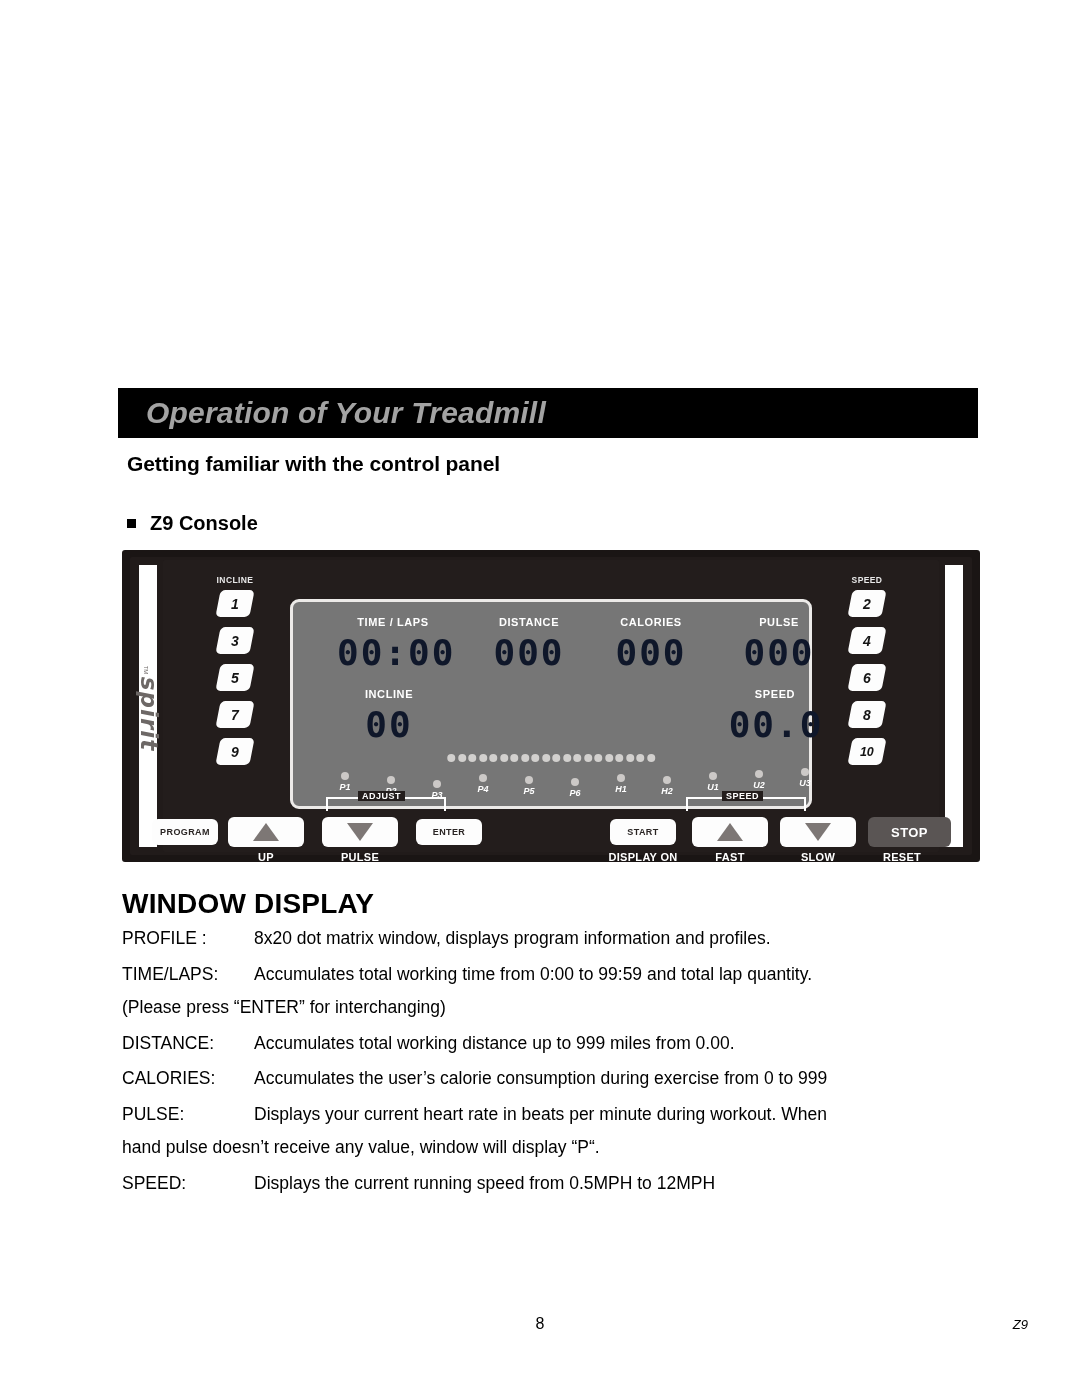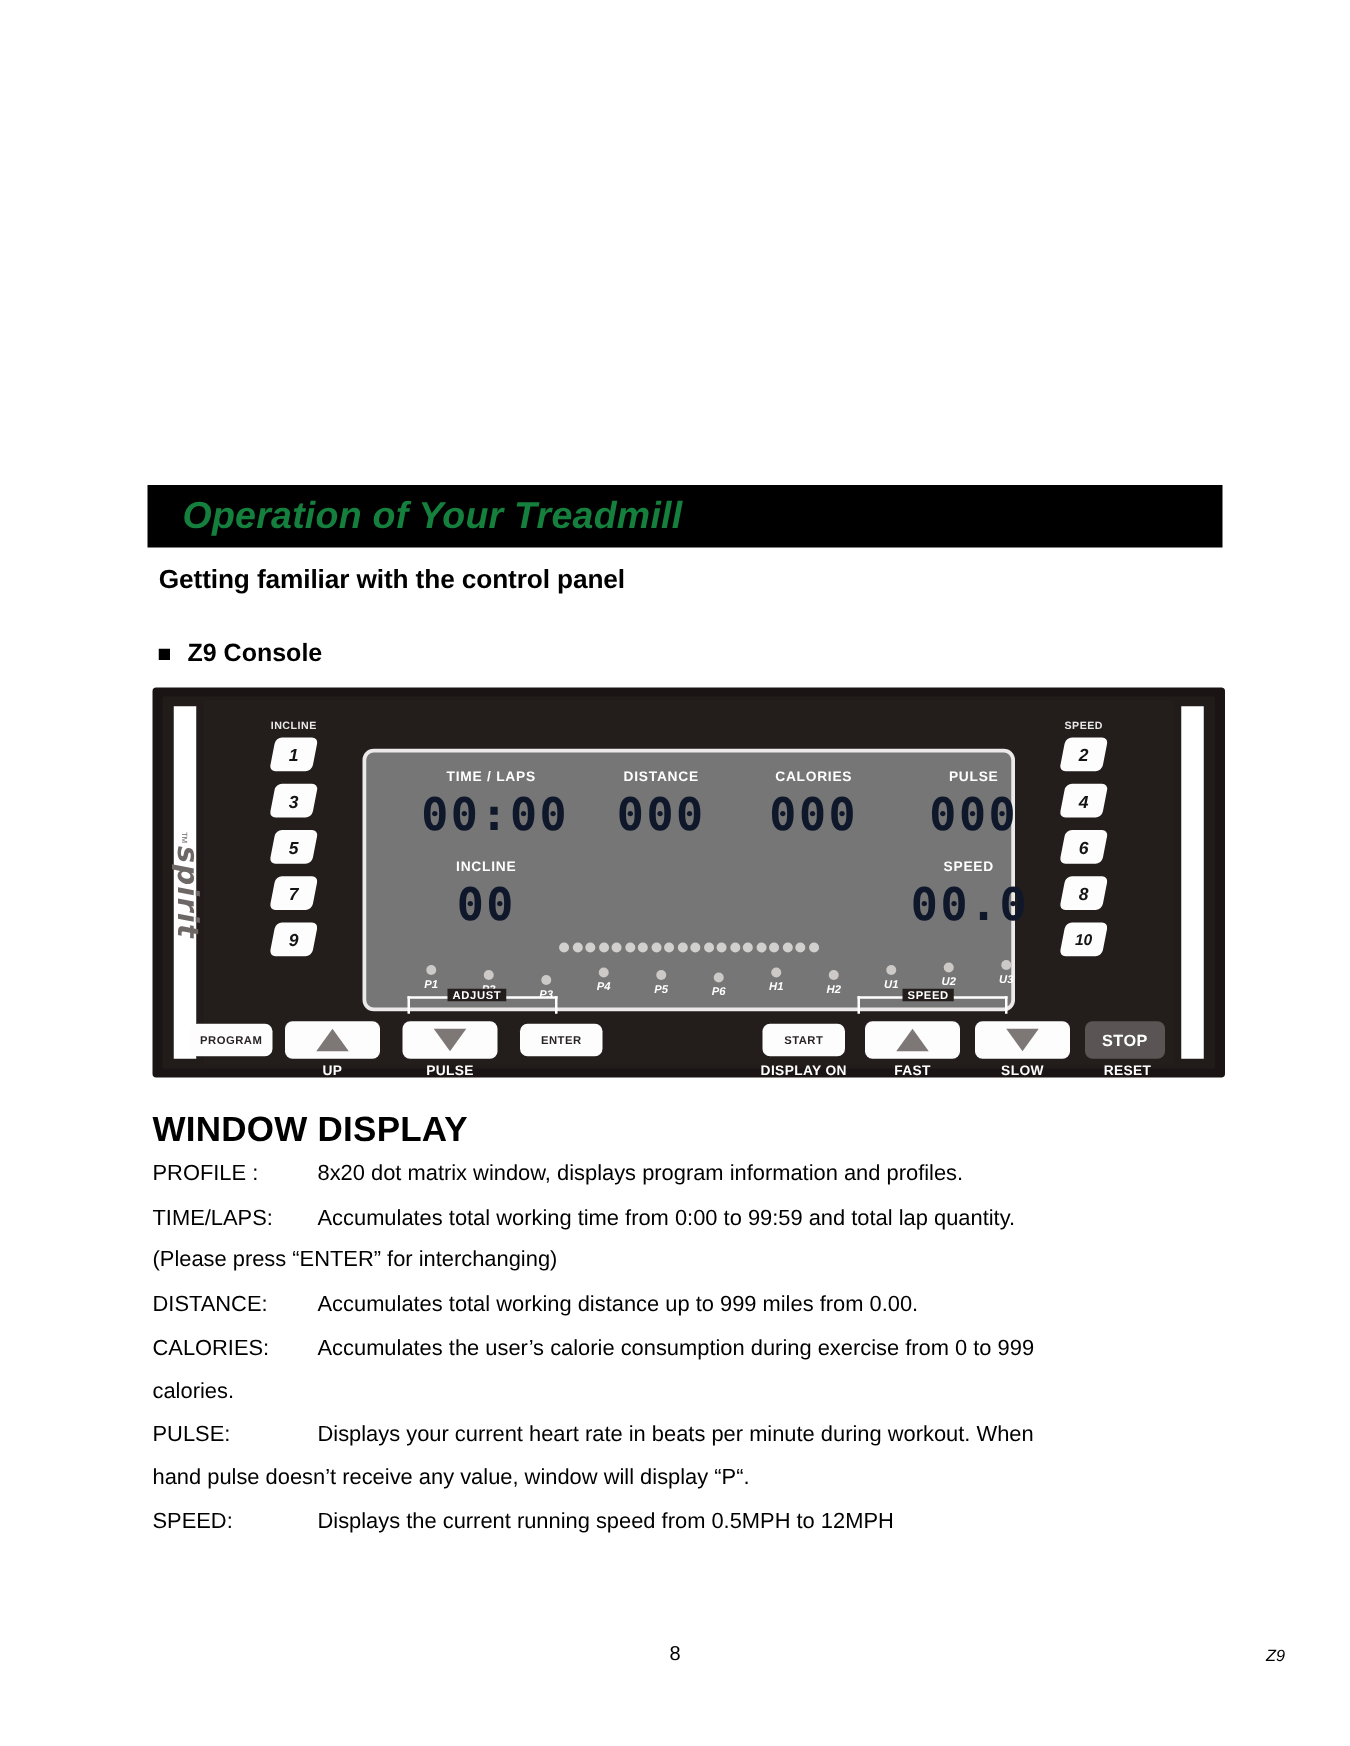--- a/index.html
+++ b/index.html
@@ -9,21 +9,21 @@
     color:#000;position:relative;overflow:hidden;
   }
   .page{position:absolute;left:0;top:0;width:1080px;height:1397px;}
 
   
   .title-bar{
     position:absolute;left:118px;top:388px;width:860px;height:50px;
     background:#000000;display:flex;align-items:center;
   }
   .title-bar .title{
-    color:#15803d;font-style:italic;font-weight:bold;font-size:30px;
+    color:#a3a3a3;font-style:italic;font-weight:bold;font-size:30px;
     letter-spacing:.2px;padding-left:28px;line-height:1;
   }
   .subtitle{
     position:absolute;left:127px;top:452px;width:860px;
     font-weight:bold;font-size:21px;letter-spacing:-.1px;
   }
   .bullet-row{
     position:absolute;left:127px;top:512px;display:flex;align-items:center;gap:14px;
   }
   .bullet-sq{width:9px;height:9px;background:#000;display:inline-block;}
@@ -347,21 +347,21 @@
         <div class="ctrl-btn" style="left:562px;top:20px;width:76px;height:30px;">
           <span class="tri up"></span>
         </div>
         <div class="sublabel" style="left:562px;top:54px;width:76px;">FAST</div>
 
         <div class="ctrl-btn" style="left:650px;top:20px;width:76px;height:30px;">
           <span class="tri down"></span>
         </div>
         <div class="sublabel" style="left:650px;top:54px;width:76px;">SLOW</div>
 
-        <div class="ctrl-btn stop" style="left:738px;top:20px;width:64px;height:30px;">
+        <div class="ctrl-btn stop" style="left:738px;top:20px;width:83px;height:30px;">
           <span class="txt">STOP</span>
         </div>
         <div class="sublabel" style="left:738px;top:54px;width:68px;">RESET</div>
 
       </div>
 
     </div>
   </div>
 
   <div class="section-head">WINDOW DISPLAY</div>
@@ -377,21 +377,20 @@
       </div>
       <div class="cont" style="margin-top: 16px;">(Please press “ENTER” for interchanging)</div>
       <div class="def" style="margin-top: 18px;">
         <div class="term">DISTANCE:</div>
         <div class="desc">Accumulates total working distance up to 999 miles from 0.00.</div>
       </div>
       <div class="def" style="margin-top: 18px;">
         <div class="term">CALORIES:</div>
         <div class="desc">Accumulates the user’s calorie consumption during exercise from 0 to 999</div>
       </div>
-      <div class="cont" style="margin-top: 16px;">calories.</div>
       <div class="def" style="margin-top: 18px;">
         <div class="term">PULSE:</div>
         <div class="desc">Displays your current heart rate in beats per minute during workout. When</div>
       </div>
       <div class="cont" style="margin-top: 16px;">hand pulse doesn’t receive any value, window will display “P“.</div>
       <div class="def" style="margin-top: 18px;">
         <div class="term">SPEED:</div>
         <div class="desc">Displays the current running speed from 0.5MPH to 12MPH</div>
       </div>
     </div>

